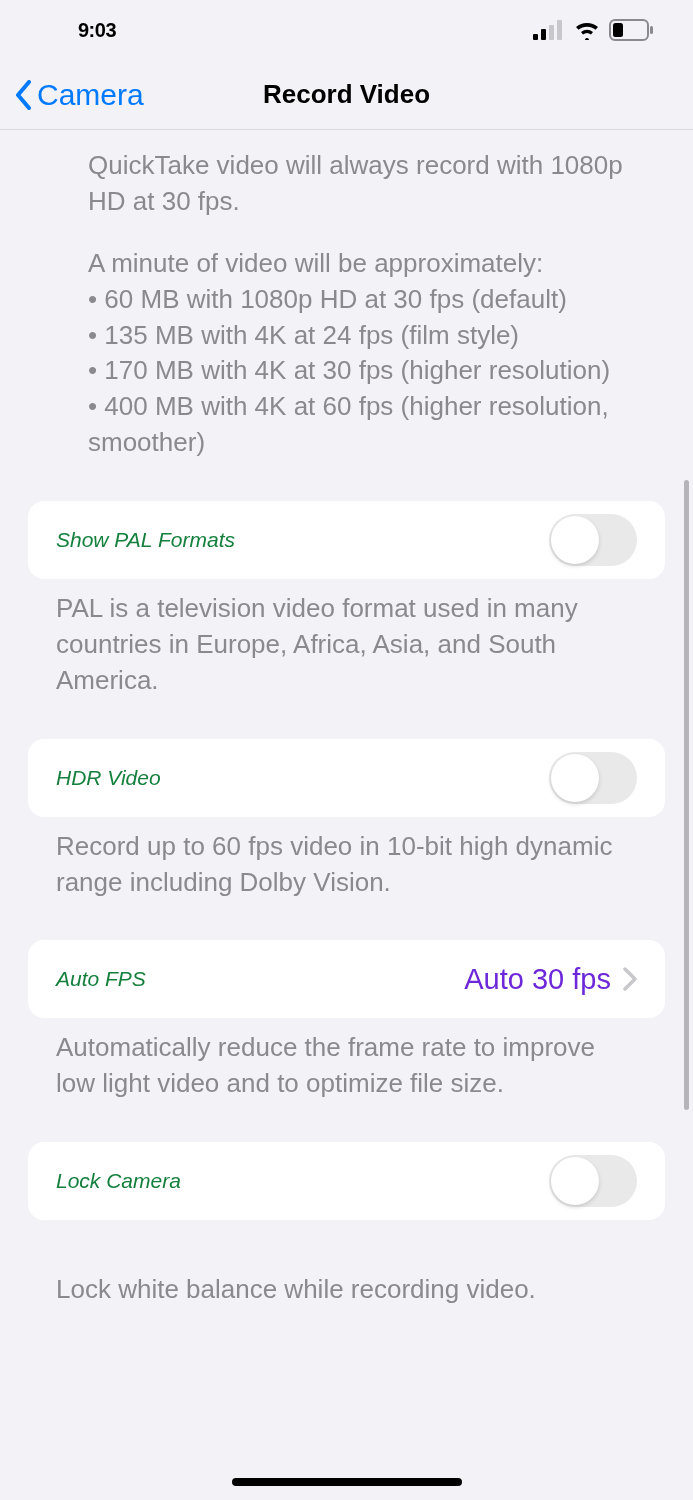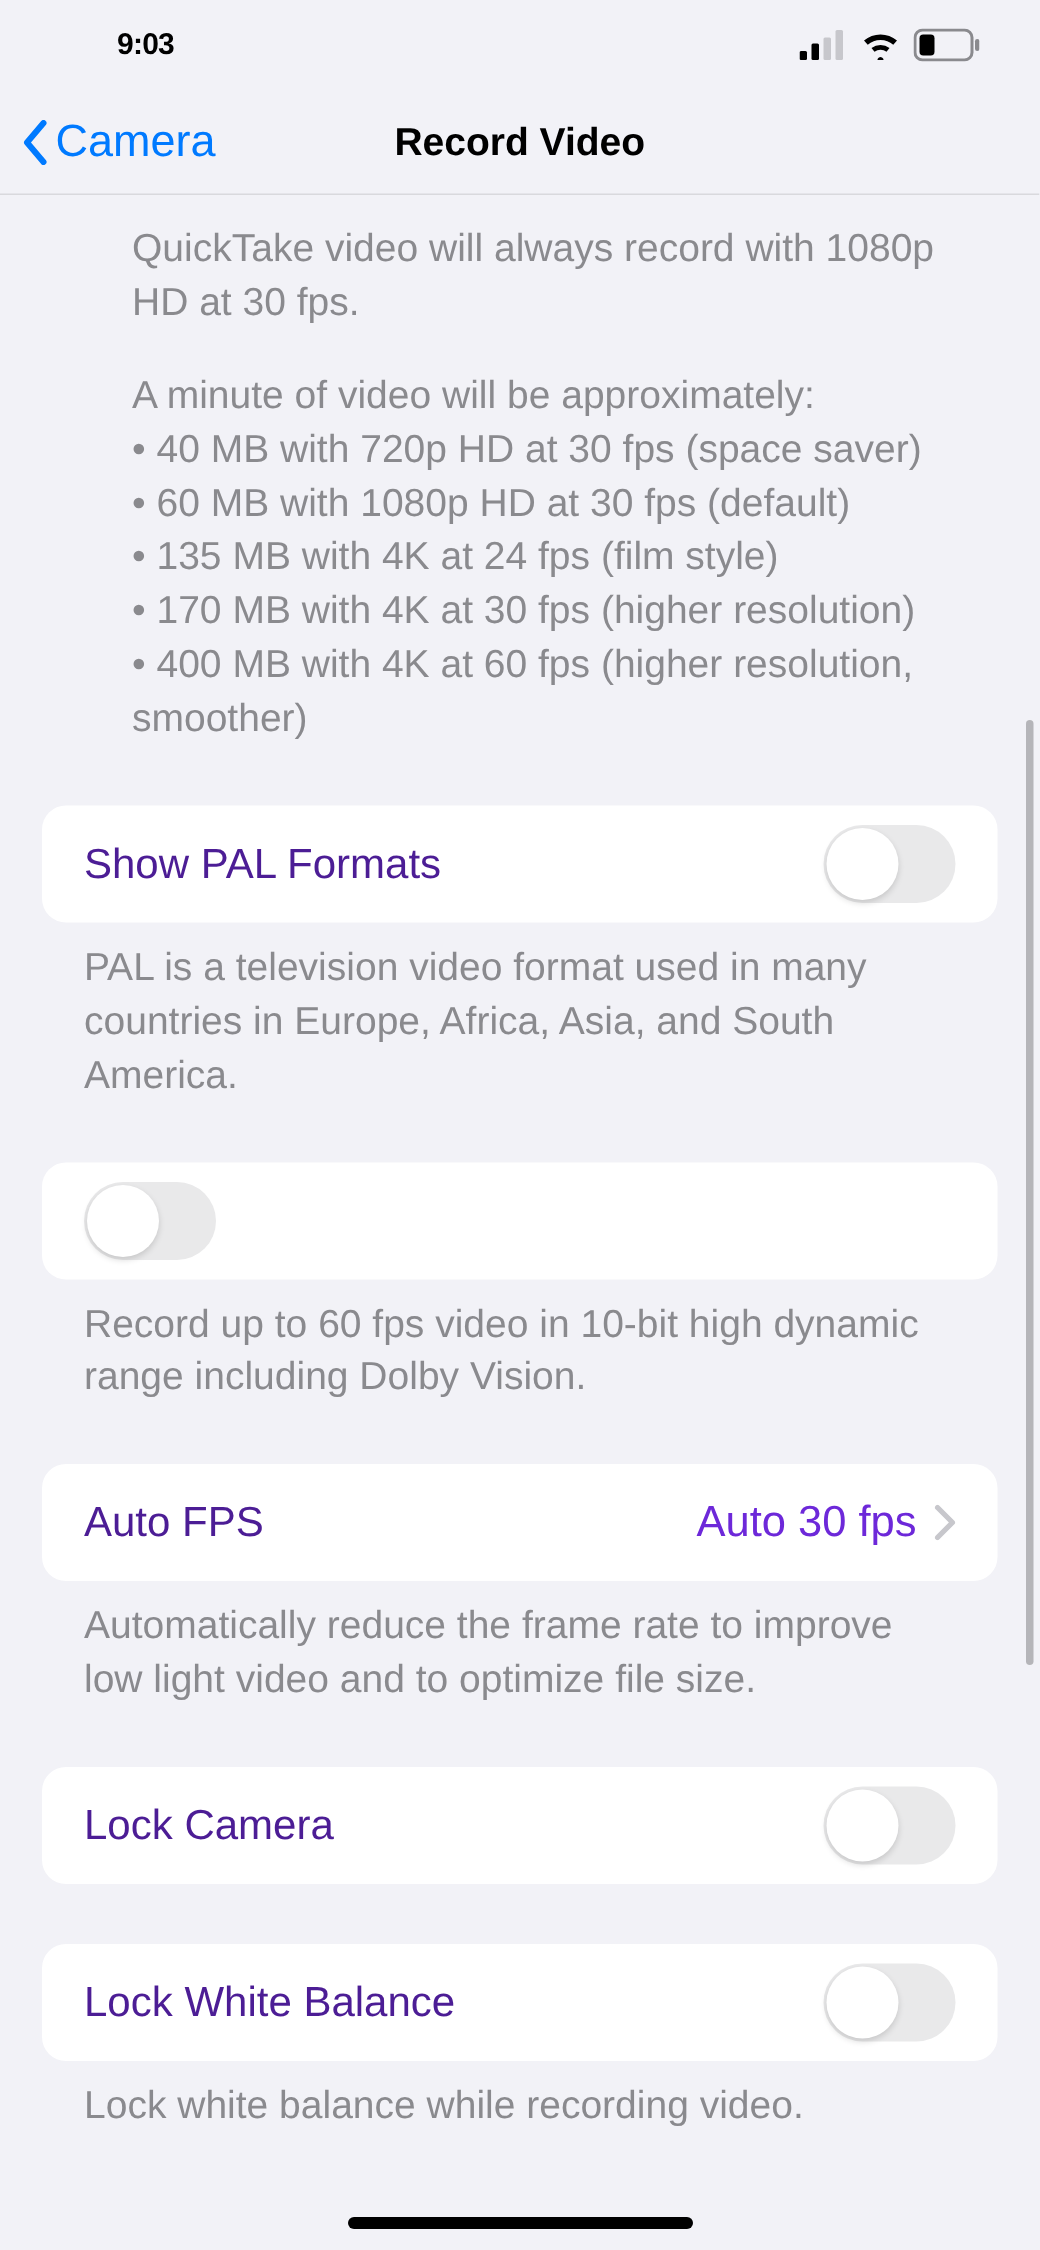--- a/index.html
+++ b/index.html
@@ -84,23 +84,24 @@
       background: #fff;
       margin: 0 28px;
       border-radius: 16px;
       padding: 0 28px;
       height: 78px;
       display: flex;
       align-items: center;
       justify-content: space-between;
     }
     .cell-label {
-      font-size: 28px;
+      font-size: 21px;
       font-weight: 400;
-      color: #4c1d95;
+      color: #15803d;
+      font-style: italic;
     }
     .cell-value {
       font-size: 29px;
       color: #6d28d9;
       display: flex;
       align-items: center;
       gap: 12px;
     }
     .cell-footer {
       padding: 12px 56px 0 56px;
@@ -183,39 +184,39 @@
   </div>
   <div class="nav-title">Record Video</div>
 </div>
 
 <div class="content">
 
   <div class="info-text">
     <p>QuickTake video will always record with 1080p HD at 30 fps.</p>
     <div class="info-spacer"></div>
     <p>A minute of video will be approximately:</p>
-    <p>• 40 MB with 720p HD at 30 fps (space saver)</p>
     <p>• 60 MB with 1080p HD at 30 fps (default)</p>
     <p>• 135 MB with 4K at 24 fps (film style)</p>
     <p>• 170 MB with 4K at 30 fps (higher resolution)</p>
     <p>• 400 MB with 4K at 60 fps (higher resolution, smoother)</p>
   </div>
 
   <div class="section">
     <div class="cell">
       <div class="cell-label">Show PAL Formats</div>
       <div class="toggle">
         <div class="toggle-knob"></div>
       </div>
     </div>
     <div class="cell-footer">PAL is a television video format used in many countries in Europe, Africa, Asia, and South America.</div>
   </div>
 
   <div class="section">
     <div class="cell">
+      <div class="cell-label">HDR Video</div>
       <div class="toggle">
         <div class="toggle-knob"></div>
       </div>
     </div>
     <div class="cell-footer">Record up to 60 fps video in 10-bit high dynamic range including Dolby Vision.</div>
   </div>
 
   <div class="section">
     <div class="cell">
       <div class="cell-label">Auto FPS</div>
@@ -232,25 +233,19 @@
   <div class="section">
     <div class="cell">
       <div class="cell-label">Lock Camera</div>
       <div class="toggle">
         <div class="toggle-knob"></div>
       </div>
     </div>
   </div>
 
   <div class="section">
-    <div class="cell">
-      <div class="cell-label">Lock White Balance</div>
-      <div class="toggle">
-        <div class="toggle-knob"></div>
-      </div>
-    </div>
     <div class="cell-footer">Lock white balance while recording video.</div>
   </div>
 
 </div>
 
 <div class="scroll-indicator"></div>
 <div class="home-indicator"></div>
 
 </body></html>

